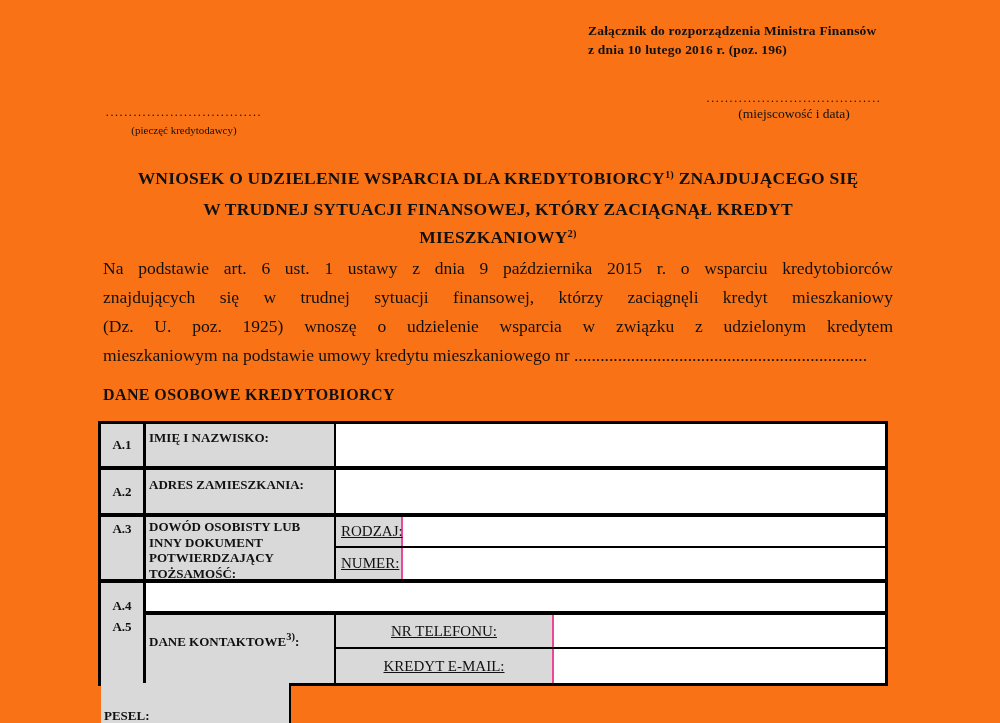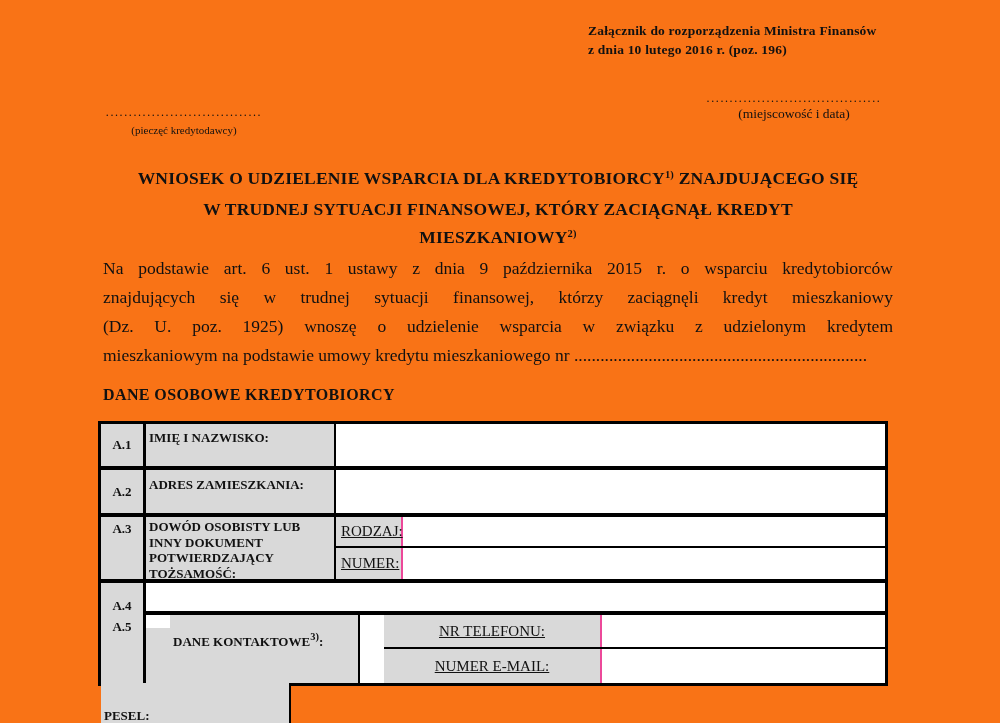--- a/index.html
+++ b/index.html
@@ -71,21 +71,21 @@
     display:flex; align-items:center;
     font-weight:bold; font-size:13px; line-height:15.5px;
     padding:2px 2px 16px 3px;
   }
   .label.top { align-items:flex-start; }
   .input { flex:1 1 auto; background:#ffffff; }
   .r1 { height:46px; }
   .r2 { height:47px; }
   .r3 { height:66px; }
   .r4 { height:32px;flex-direction:column; }
-  .r5 { height:68px;gap:24px; }
+  .r5 { height:68px; }
 
   .subcol { flex:1 1 auto; display:flex; flex-direction:column; }
   .subrow { display:flex; flex:1 1 50%; border-bottom:2px solid #000; }
   .subrow:last-child { border-bottom:none; }
   .sublabel {
     background:#d9d9d9; border-right:2px solid #ec4899;
     display:flex; align-items:center; font-size:15px;text-decoration:underline;
   }
   .sublabel.doc { flex:0 0 67px; width:67px; padding-left:5px; }
   .sublabel.contact { flex:0 0 218px; width:218px; justify-content:center; }
@@ -166,21 +166,21 @@
         <span>
           <span>DANE KONTAKTOWE</span><span class="sup">3)</span><span>:</span>
         </span>
       </div>
       <div class="subcol">
         <div class="subrow">
           <div class="cell sublabel contact">NR TELEFONU:</div>
           <div class="cell input"></div>
         </div>
         <div class="subrow">
-          <div class="cell sublabel contact">NUMER E-MAIL:</div>
+          <div class="cell sublabel contact">KREDYT E-MAIL:</div>
           <div class="cell input"></div>
         </div>
       </div>
     </div>
 
   </div>
 
 </div>
 
 </body></html>

